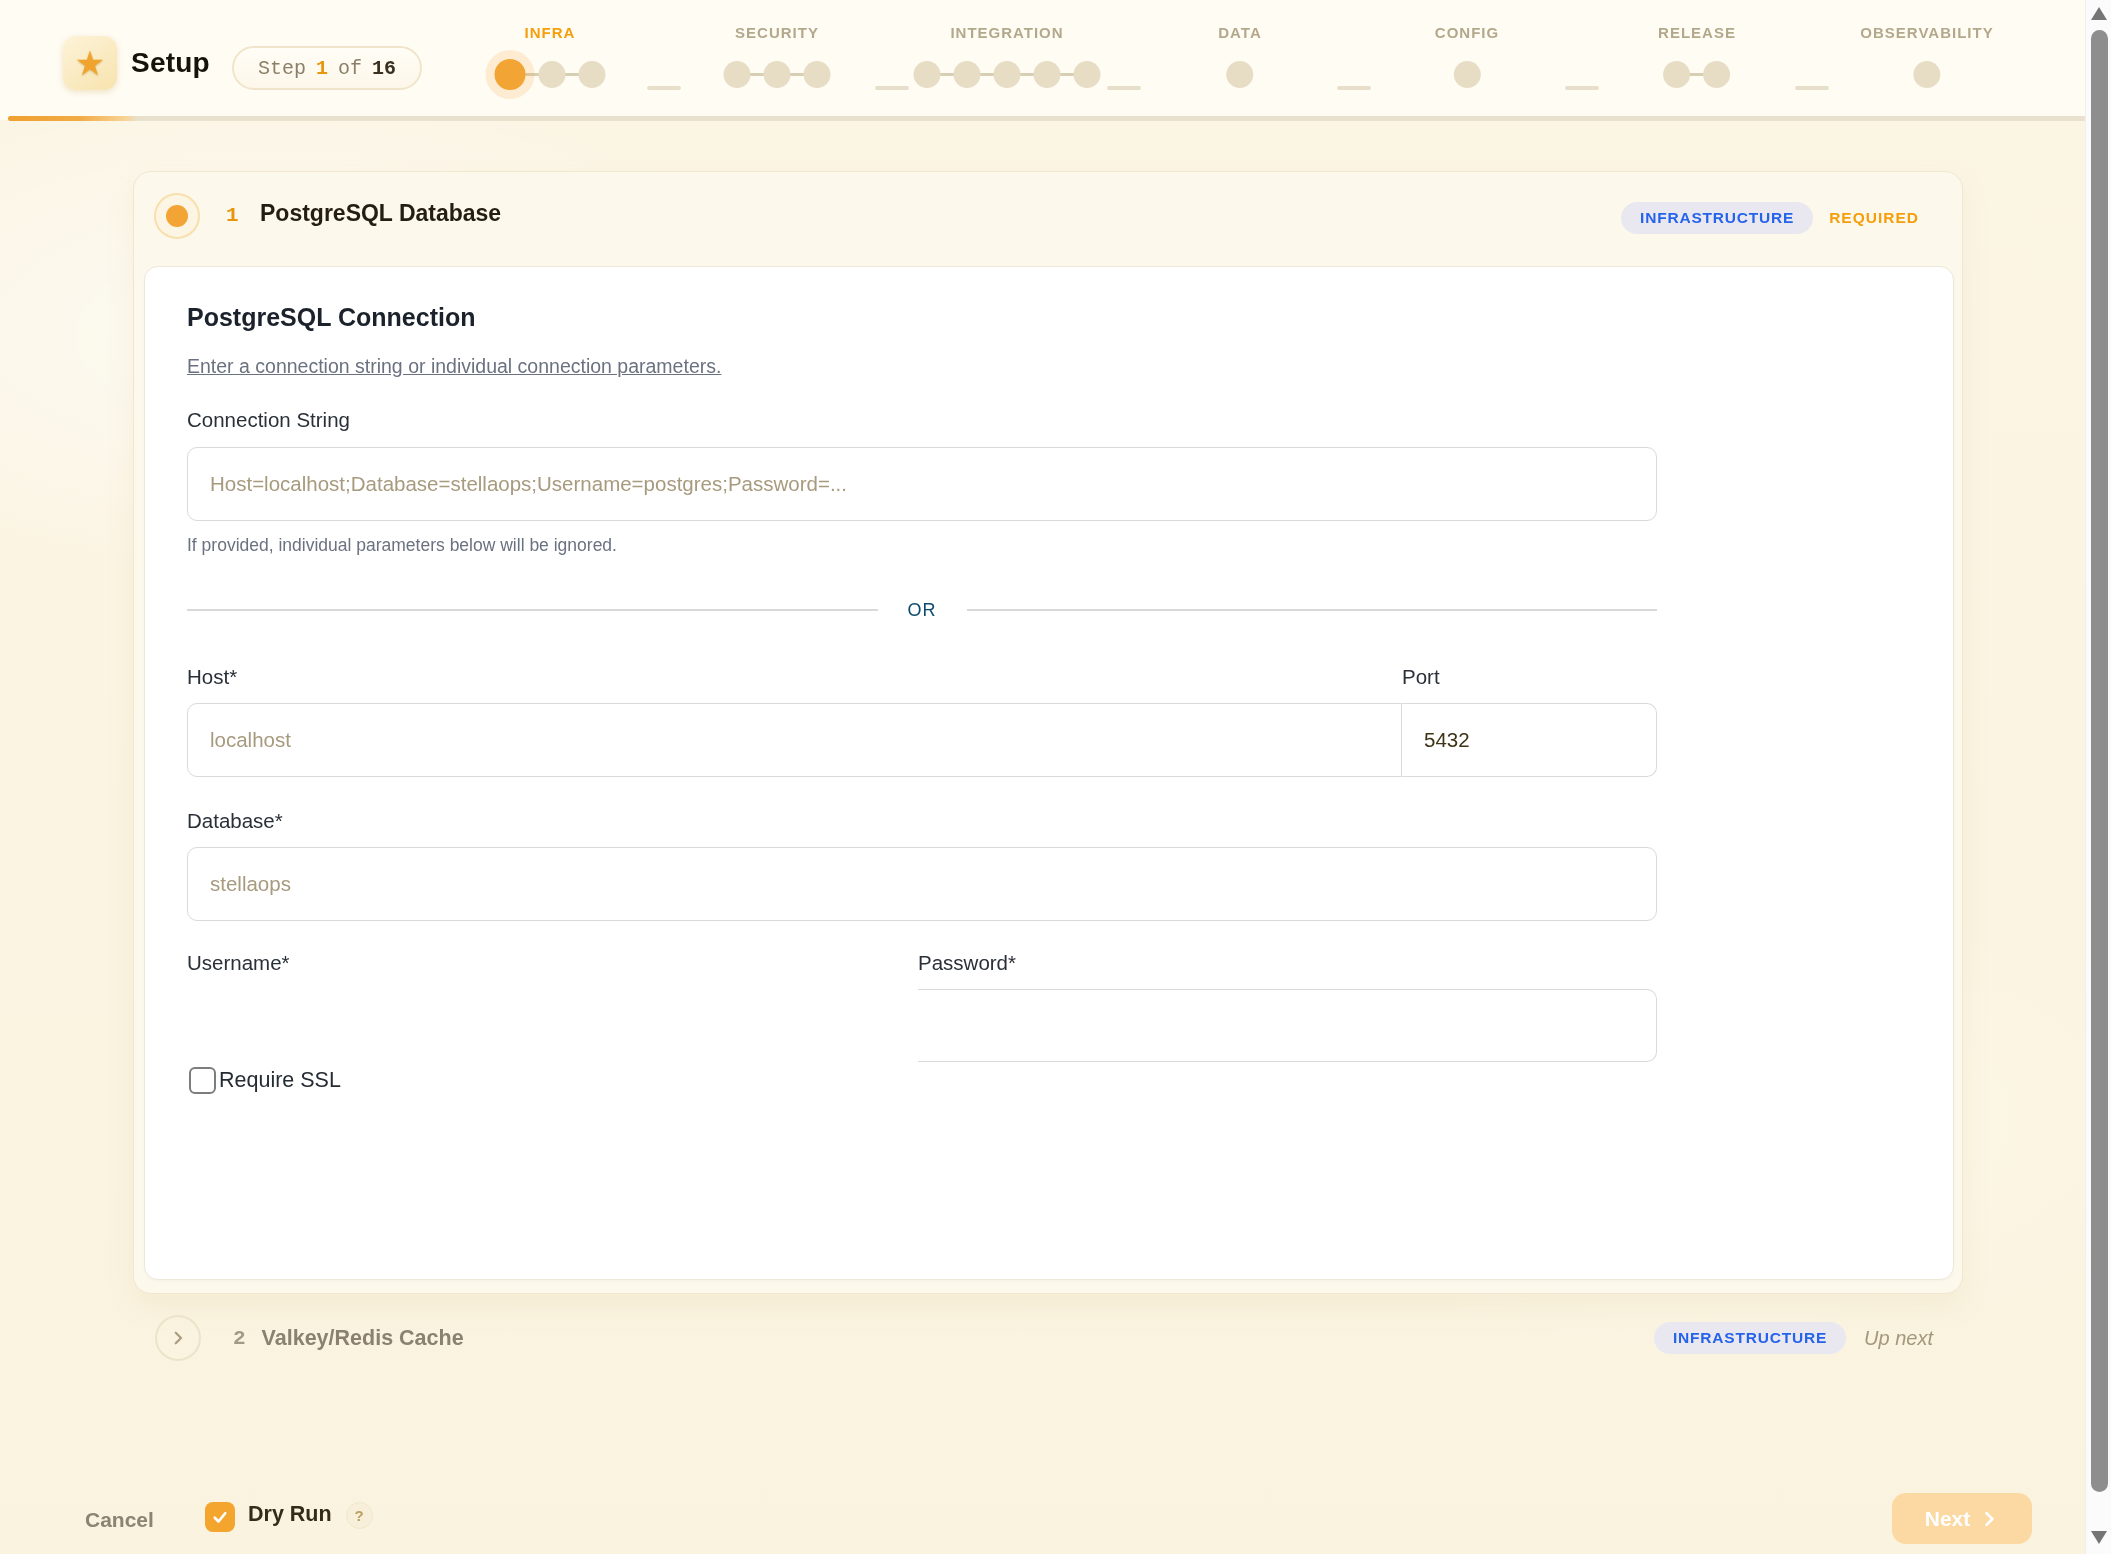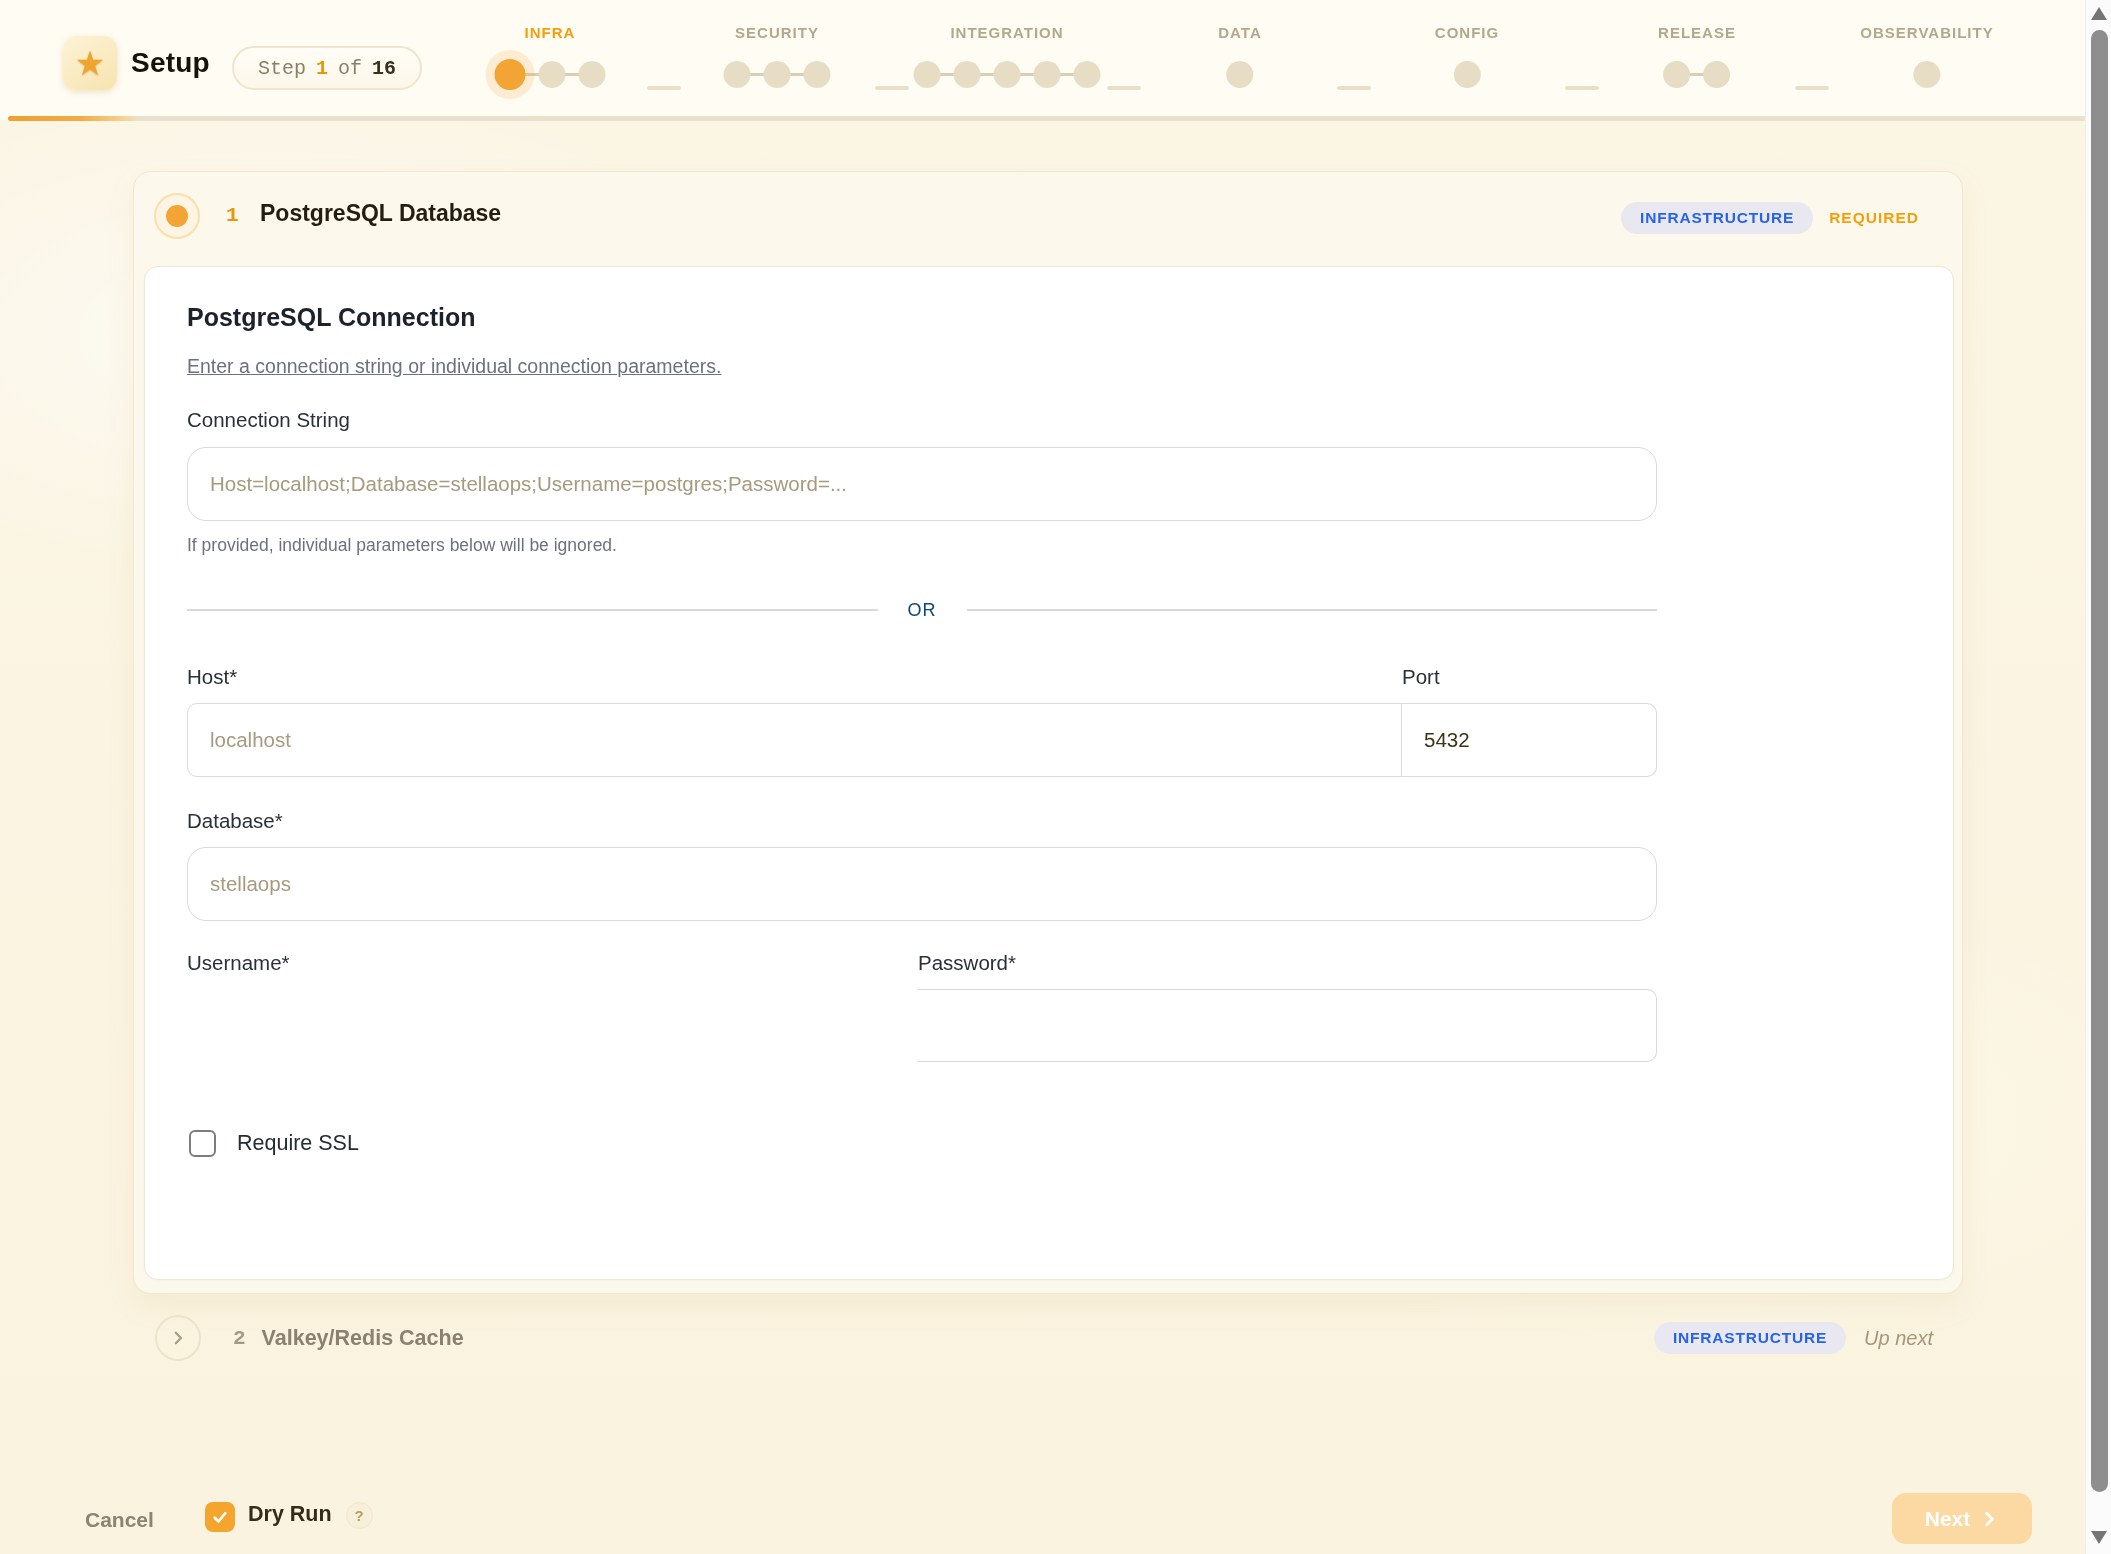--- a/index.html
+++ b/index.html
@@ -54,42 +54,42 @@
   .card-badges { position:absolute; right:43px; top:30px; display:flex; align-items:center; gap:16px; }
   .pill { padding:7px 19px; border-radius:999px; background:#e9e8f1; color:#2563eb; font-size:15.5px; font-weight:700; letter-spacing:.8px; }
   .req { color:#f59e0b; font-size:15.5px; font-weight:800; letter-spacing:1px; }
 
   
   .form-card { position:absolute; left:10px; top:94px; width:1810px; height:1014px; background:#ffffff;
                border:1px solid #eee8d9; border-radius:14px; box-shadow:0 1px 3px rgba(0,0,0,.03); }
   .f-title { position:absolute; left:42px; top:36px; font-size:25px; font-weight:700; color:#1b222c; }
   .f-desc  { position:absolute; left:42px; top:88px; font-size:19.5px; color:#6a7280;text-decoration:underline; }
   .f-label { position:absolute; font-size:20.5px; color:#2a3038; }
-  .f-input { position:absolute; height:74px; background:#fff; border:1.6px solid #dadada; border-radius:19px;
+  .f-input { position:absolute; height:74px; background:#fff; border:1.6px solid #dadada; border-radius:10px;
              font-family:"Liberation Sans", sans-serif; font-size:20.5px; color:#3e3315; padding:0 22px; outline:none; }
   .f-input::placeholder { color:#a79a7e; opacity:1; }
   .f-help { position:absolute; left:42px; top:268px; font-size:17.5px; color:#6a7280; }
   .or-row { position:absolute; left:42px; top:328px; width:1470px; height:30px; display:flex; align-items:center; }
   .or-row .line { flex:1; height:1.5px; background:#d9d9d9; }
   .or-row .or-text { padding:0 30px; font-size:18px; letter-spacing:1px; color:#0c4a6e; }
 
   .i-cs   { left:42px;  top:180px; width:1470px; }
   .l-cs   { left:42px;  top:141px; }
   .l-host { left:42px;  top:398px; }
   .l-port { left:1257px;top:398px; }
   .i-host { left:42px;  top:436px; width:1215px; border-radius:10px 0 0 10px; }
   .i-port { left:1257px;top:436px; width:255px;  border-radius:0 10px 10px 0; border-left:none; }
   .l-db   { left:42px;  top:542px; }
   .i-db   { left:42px;  top:580px; width:1470px; }
   .l-user { left:42px;  top:684px; }
   .l-pass { left:773px; top:684px; }
   .i-user { left:42px;  top:722px; width:731px; height:73px; border-radius:10px 0 0 10px; }
   .i-pass { left:773px; top:722px; width:739px; height:73px; border-radius:0 10px 10px 0; border-left:none; }
 
-  .ssl-row { position:absolute; left:44px; top:863px; display:flex; align-items:center;gap:18px; }
+  .ssl-row { position:absolute; left:44px; top:800px; display:flex; align-items:center; }
   .cb { width:27px; height:27px; border:2px solid #7d7d7d; border-radius:6px; background:#fff; }
   .ssl-label { font-size:21.5px; color:#262c33; margin-left:3px; }
 
   
   .next-row { position:absolute; left:133px; top:1180px; width:1830px; height:76px; display:flex; align-items:center; }
   .chev-circle { width:46px; height:46px; margin-left:22px; border-radius:50%; border:2.5px solid #ece3cb;
                  display:flex; align-items:center; justify-content:center; color:#ab9d80; cursor:pointer; background:transparent; }
   .chev-circle svg { display:block; }
   .next-index { margin-left:32px; font-family:"Liberation Mono", monospace; font-size:21px; font-weight:700; color:#a39a85; }
   .next-title { margin-left:16px; font-size:21.5px; font-weight:700; color:#8a8170; }

